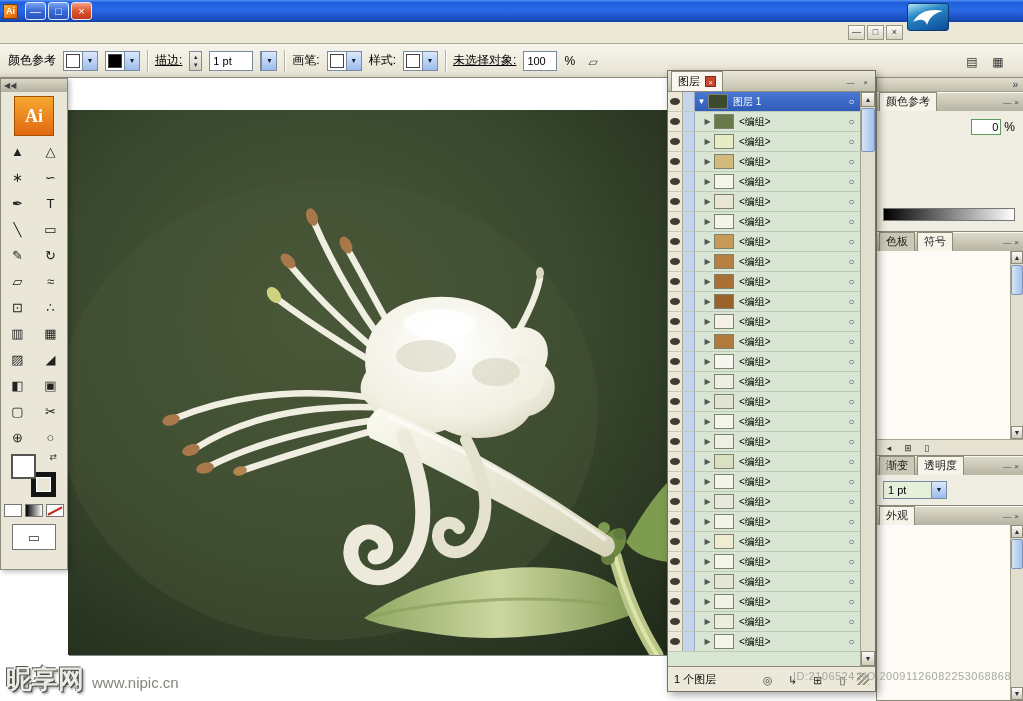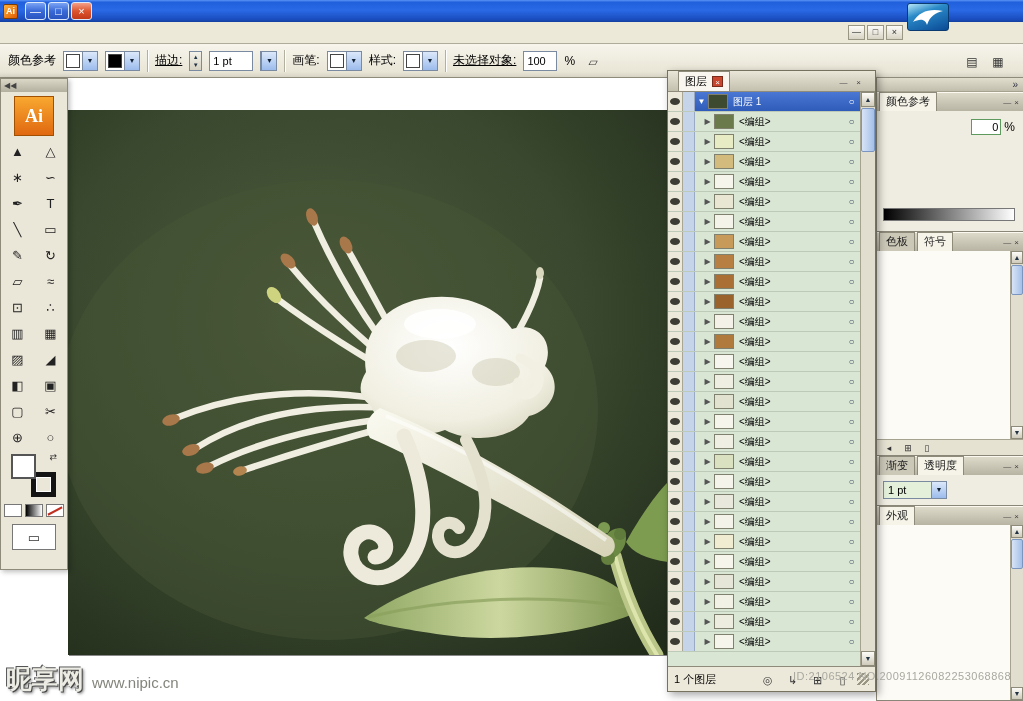--- a/index.html
+++ b/index.html
@@ -58,21 +58,21 @@
   .mini.none:after{content:"";position:absolute;left:0;top:5px;width:16px;height:2px;background:#c03020;transform:rotate(-28deg)}
   .wide-btn{width:44px;height:26px;margin:7px auto 0;border:1px solid #777;background:#fff;display:flex;align-items:center;justify-content:center;font-size:13px;color:#333}
 
   
   .canvas{position:absolute;left:0;top:78px;right:0;bottom:0;background:#fff}
   .artwork{position:absolute;left:68px;top:32px;width:600px;height:545px;box-shadow:1px 1px 0 #888}
 
   
   .layers{position:absolute;left:667px;top:70px;width:209px;height:622px;background:#ece8da;border:1px solid #76725f;z-index:30;
     display:flex;flex-direction:column;box-shadow:3px 3px 8px rgba(0,0,0,.35)}
-  .lp-title{height:21px;background:linear-gradient(180deg,#ecead e0,#c8c4b2);background:linear-gradient(180deg,#eae6d8,#c4c0ae);display:flex;align-items:flex-end;padding:0 10px;border-bottom:1px solid #8f8b7b}
+  .lp-title{height:21px;background:linear-gradient(180deg,#ecead e0,#c8c4b2);background:linear-gradient(180deg,#eae6d8,#c4c0ae);display:flex;align-items:flex-end;padding:0 3px;border-bottom:1px solid #8f8b7b}
   .lp-tab{background:#f8f6ee;border:1px solid #8f8b7b;border-bottom:none;padding:2px 6px 2px;font-size:11px;display:flex;gap:5px;align-items:center}
   .lp-tab .x{color:#fff;background:#c8452e;width:11px;height:11px;font-size:8px;line-height:11px;text-align:center;border:1px solid #7a2a1a}
   .lp-btns{margin-left:auto;display:flex;gap:2px;padding-bottom:4px;font-size:8px;color:#444}
   .lp-btns span{width:13px;text-align:center}
   .lp-rows{flex:1;position:relative;overflow:hidden;background:#d9e6d4}
   .lrow{height:20px;display:flex;align-items:stretch;border-bottom:1px solid #becab8}
   .eyec{width:15px;background:#ece8da;border-right:1px solid #aaa695;display:flex;align-items:center;justify-content:center}
   .eye{width:10px;height:7px;background:#3c3c34;border-radius:50%}
   .lockc{width:12px;background:#c6d4ea;border-right:1px solid #9aaac4}
   .lmain{flex:1;display:flex;align-items:center;padding-right:17px}

